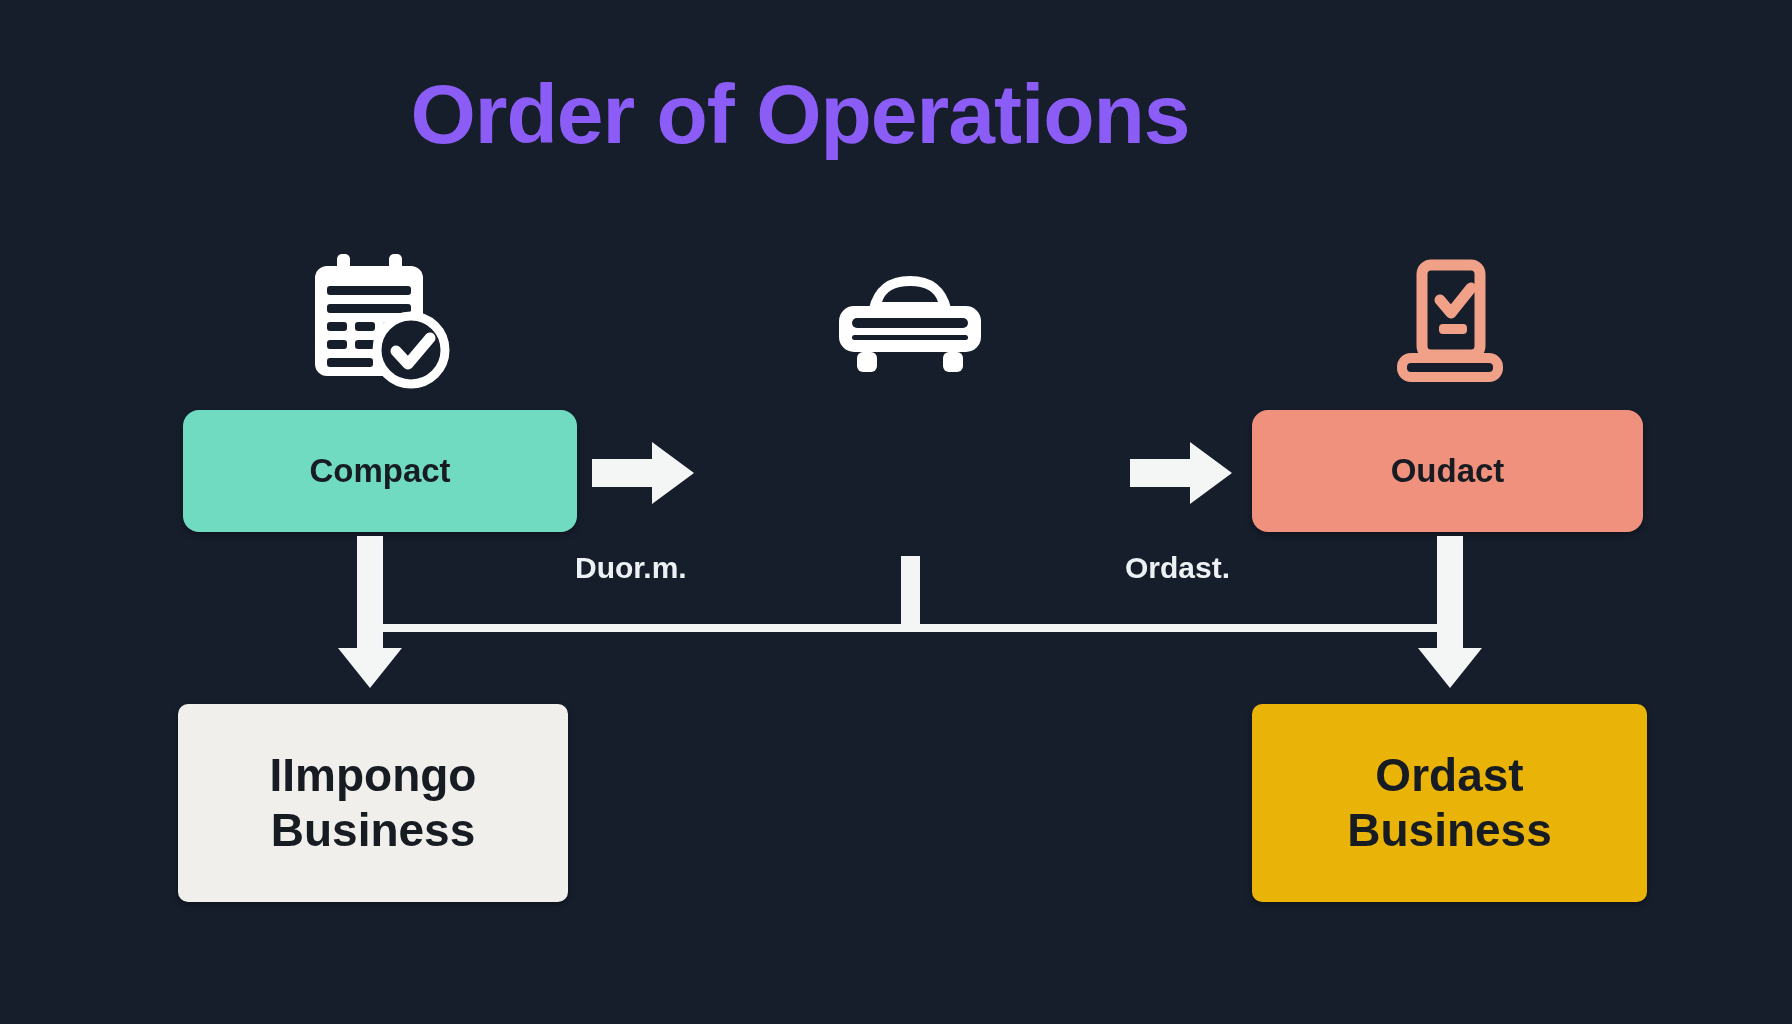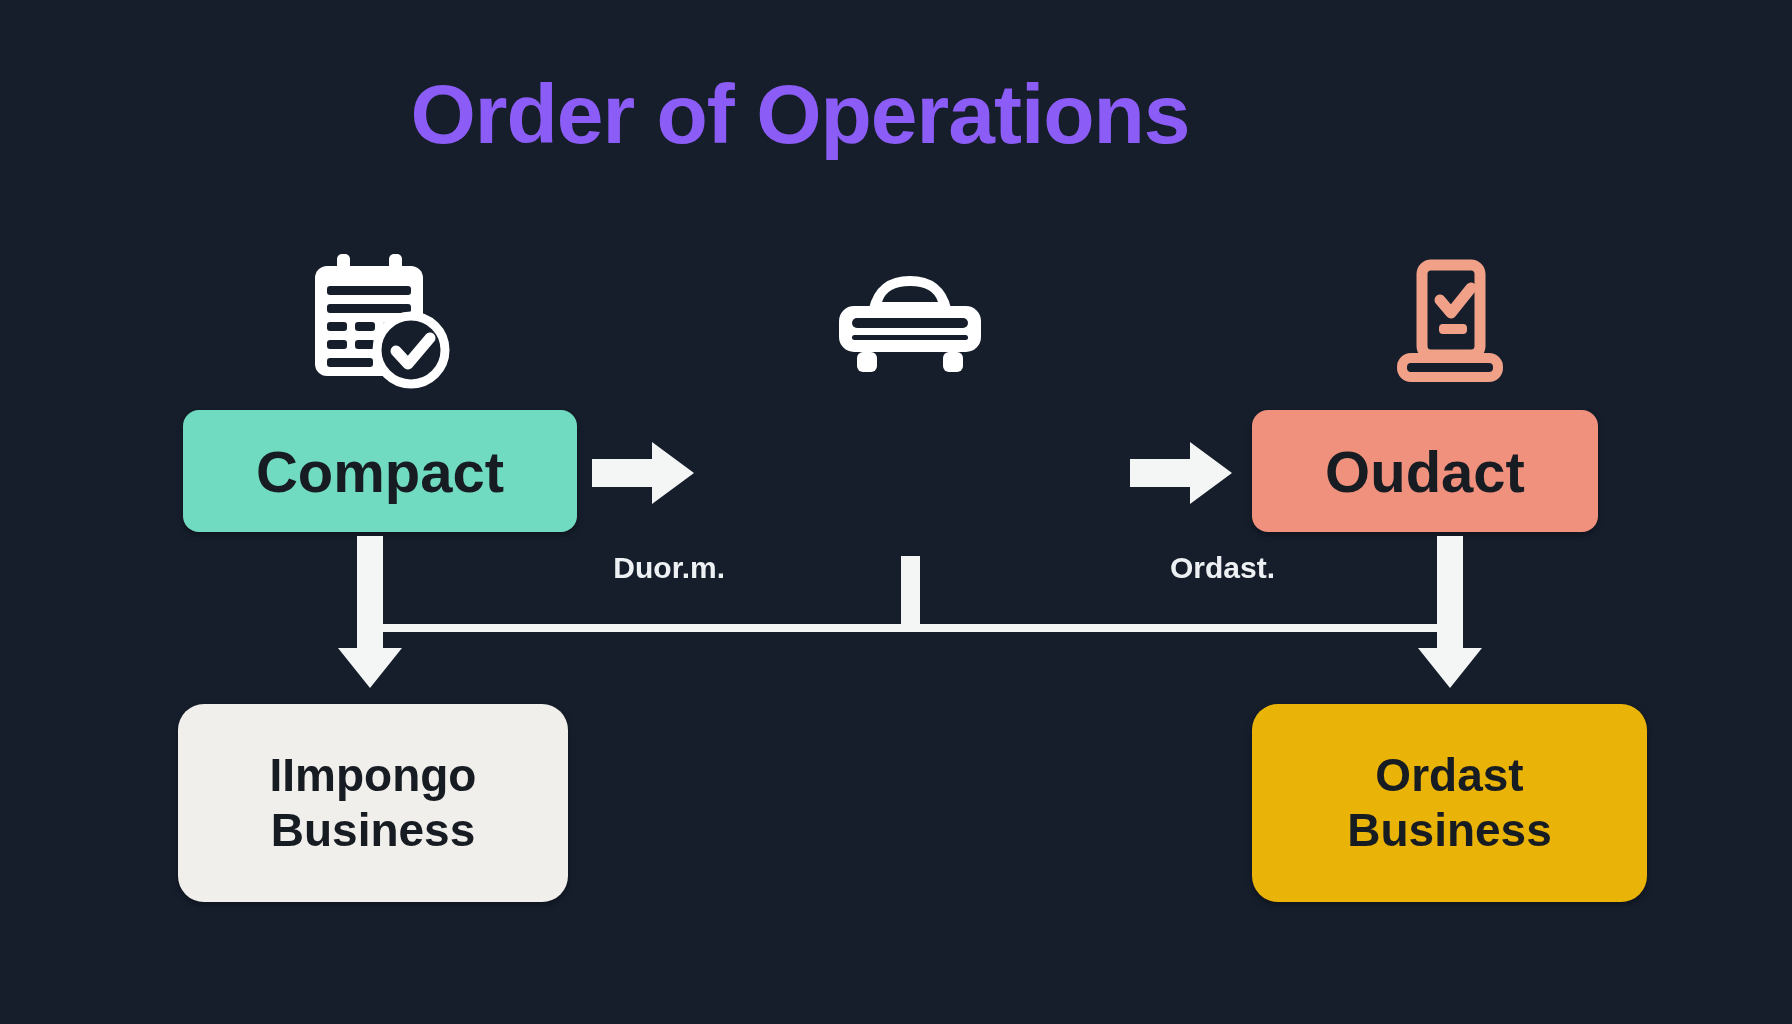--- a/index.html
+++ b/index.html
@@ -10,48 +10,48 @@
   .title {
     position:absolute; left:280px; top:66px; width:1040px;
     text-align:center; font-size:84px; font-weight:800; letter-spacing:-1px;
     color:#8b5cf6;
   }
   .icon { position:absolute; }
   .icon svg { display:block; width:100%; height:100%; }
   .step {
     position:absolute; top:410px; height:122px; border-radius:16px;
     display:flex; align-items:center; justify-content:center;
-    font-size:58px; font-weight:800; color:#171b22;
+    font-size:33px; font-weight:800; color:#171b22;
     box-shadow:0 3px 6px rgba(0,0,0,0.35);
   }
   .step-compact    { left:183px;  width:394px; }
   .step-operations { left:713px;  width:399px; }
-  .step-oudact     { left:1252px; width:346px; }
+  .step-oudact     { left:1252px; width:391px; }
   .h-arrow { position:absolute; top:442px; width:102px; height:62px; }
   .h-arrow-1 { left:592px; }
   .h-arrow-2 { left:1130px; }
   .connector-label {
-    position:absolute; top:551px; width:150px; text-align:right;
+    position:absolute; top:551px; width:150px; text-align:left;
     font-size:30px; font-weight:700; color:#eef1f4;
   }
   .connector-label-1 { left:575px; }
   .connector-label-2 { left:1125px; }
   .h-line {
     position:absolute; left:370px; top:624px; width:1082px; height:8px;
     background:#f4f6f6;
   }
   .mid-stub {
     position:absolute; left:901px; top:556px; width:19px; height:76px;
     background:#f4f6f6;
   }
   .v-arrow { position:absolute; top:536px; width:64px; height:152px; }
   .v-arrow-left  { left:338px; }
   .v-arrow-right { left:1418px; }
   .outcome {
-    position:absolute; top:704px; height:198px; border-radius:26px;
+    position:absolute; top:704px; height:198px; border-radius:10px;
     display:flex; align-items:center; justify-content:center; text-align:center;
     font-size:46px; font-weight:800; color:#171b22; line-height:1.2;
     box-shadow:0 3px 6px rgba(0,0,0,0.35);
   }
   .outcome span { display:block; width:300px; }
   .outcome-left  { left:178px;  width:390px; }
   .outcome-right { left:1252px; width:395px; }
 </style>
 </head>
 <body>

